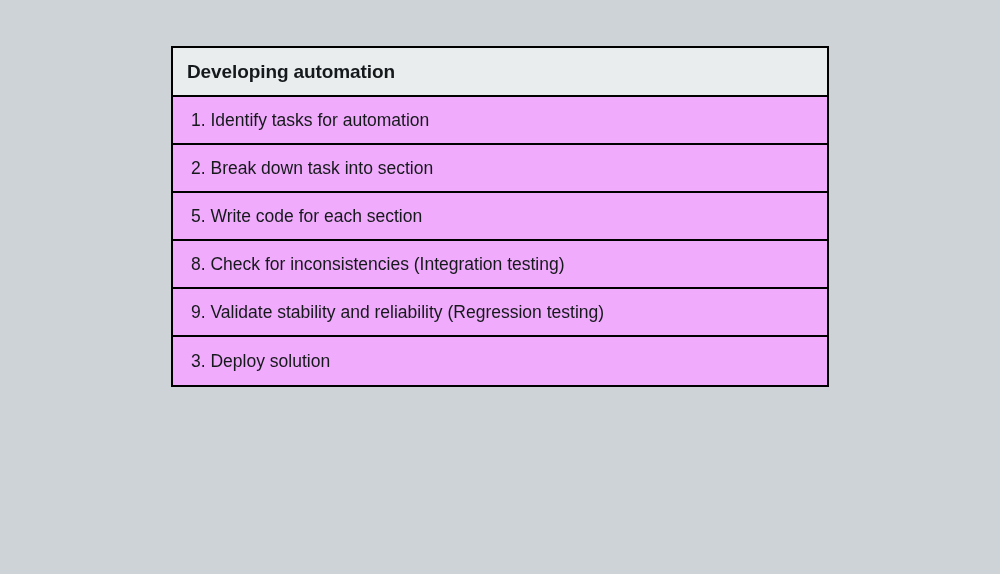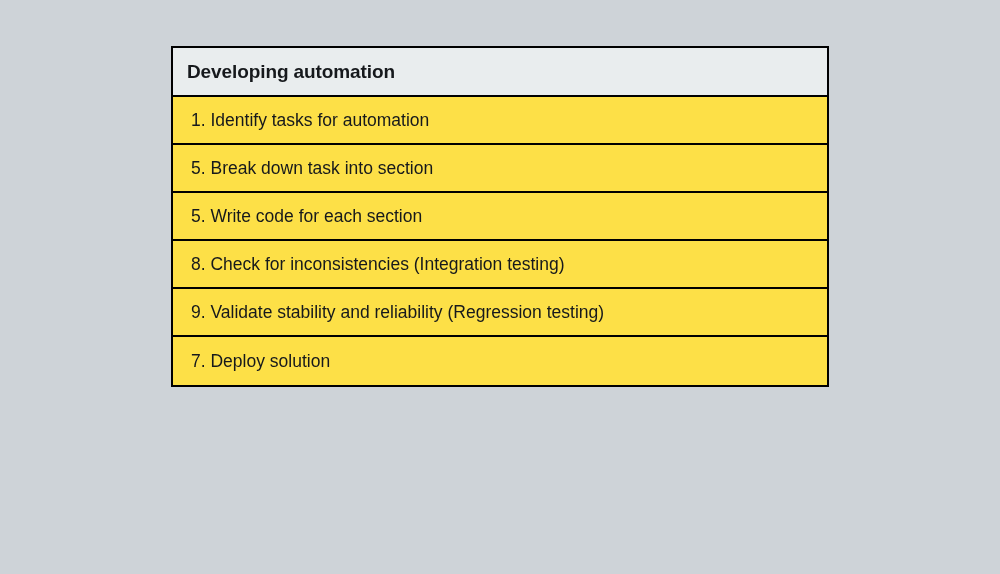--- a/index.html
+++ b/index.html
@@ -44,21 +44,21 @@
     color: #16191c;
     letter-spacing: -0.1px;
     line-height: 1;
   }
   .table-body {
     display: block;
   }
   .step-row {
     box-sizing: border-box;
     height: 48px;
-    background: #fde047;
+    background: #f0abfc;
     border-bottom: 2px solid #000000;
     display: flex;
     align-items: center;
     padding: 0 14px 0 18px;
   }
   .step-row:last-child {
     border-bottom: none;
   }
   .step-row-label {
     font-size: 17.5px;
@@ -76,30 +76,30 @@
 
     <div class="table-header">
       <span class="table-header-title">Developing automation</span>
     </div>
 
     <div class="table-body">
       <div class="step-row">
         <span class="step-row-label">1. Identify tasks for automation</span>
       </div>
       <div class="step-row">
-        <span class="step-row-label">5. Break down task into section</span>
+        <span class="step-row-label">2. Break down task into section</span>
       </div>
       <div class="step-row">
         <span class="step-row-label">5. Write code for each section</span>
       </div>
       <div class="step-row">
         <span class="step-row-label">8. Check for inconsistencies (Integration testing)</span>
       </div>
       <div class="step-row">
         <span class="step-row-label">9. Validate stability and reliability (Regression testing)</span>
       </div>
       <div class="step-row">
-        <span class="step-row-label">7. Deploy solution</span>
+        <span class="step-row-label">3. Deploy solution</span>
       </div>
     </div>
 
   </div>
 </div>
 
 </body></html>

